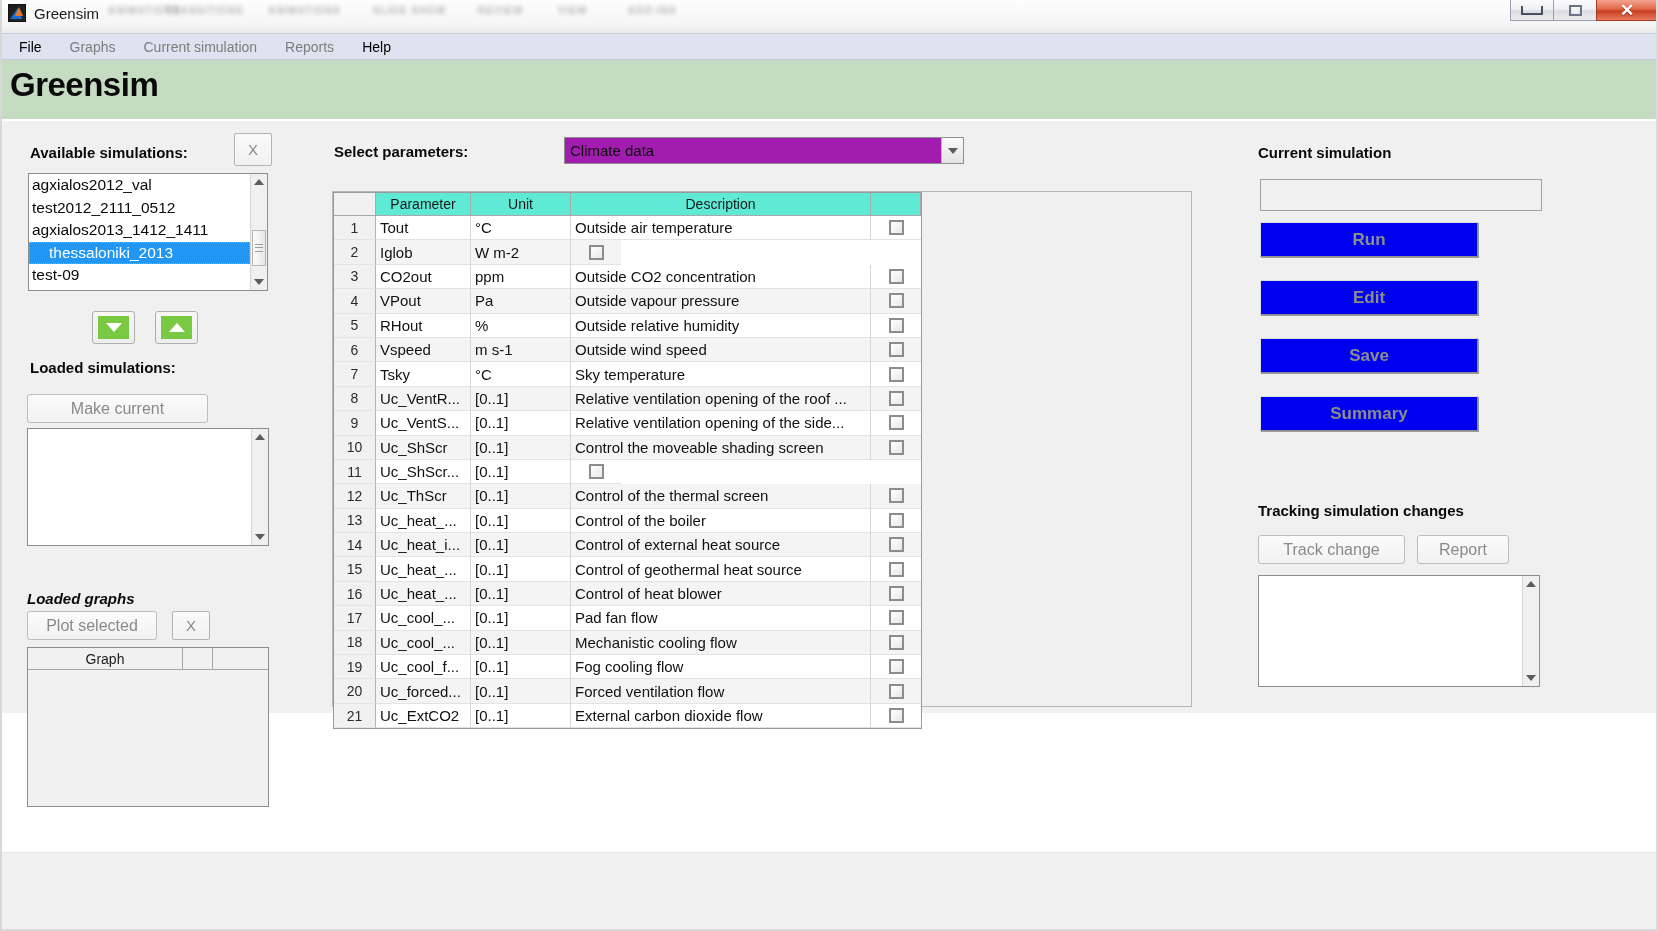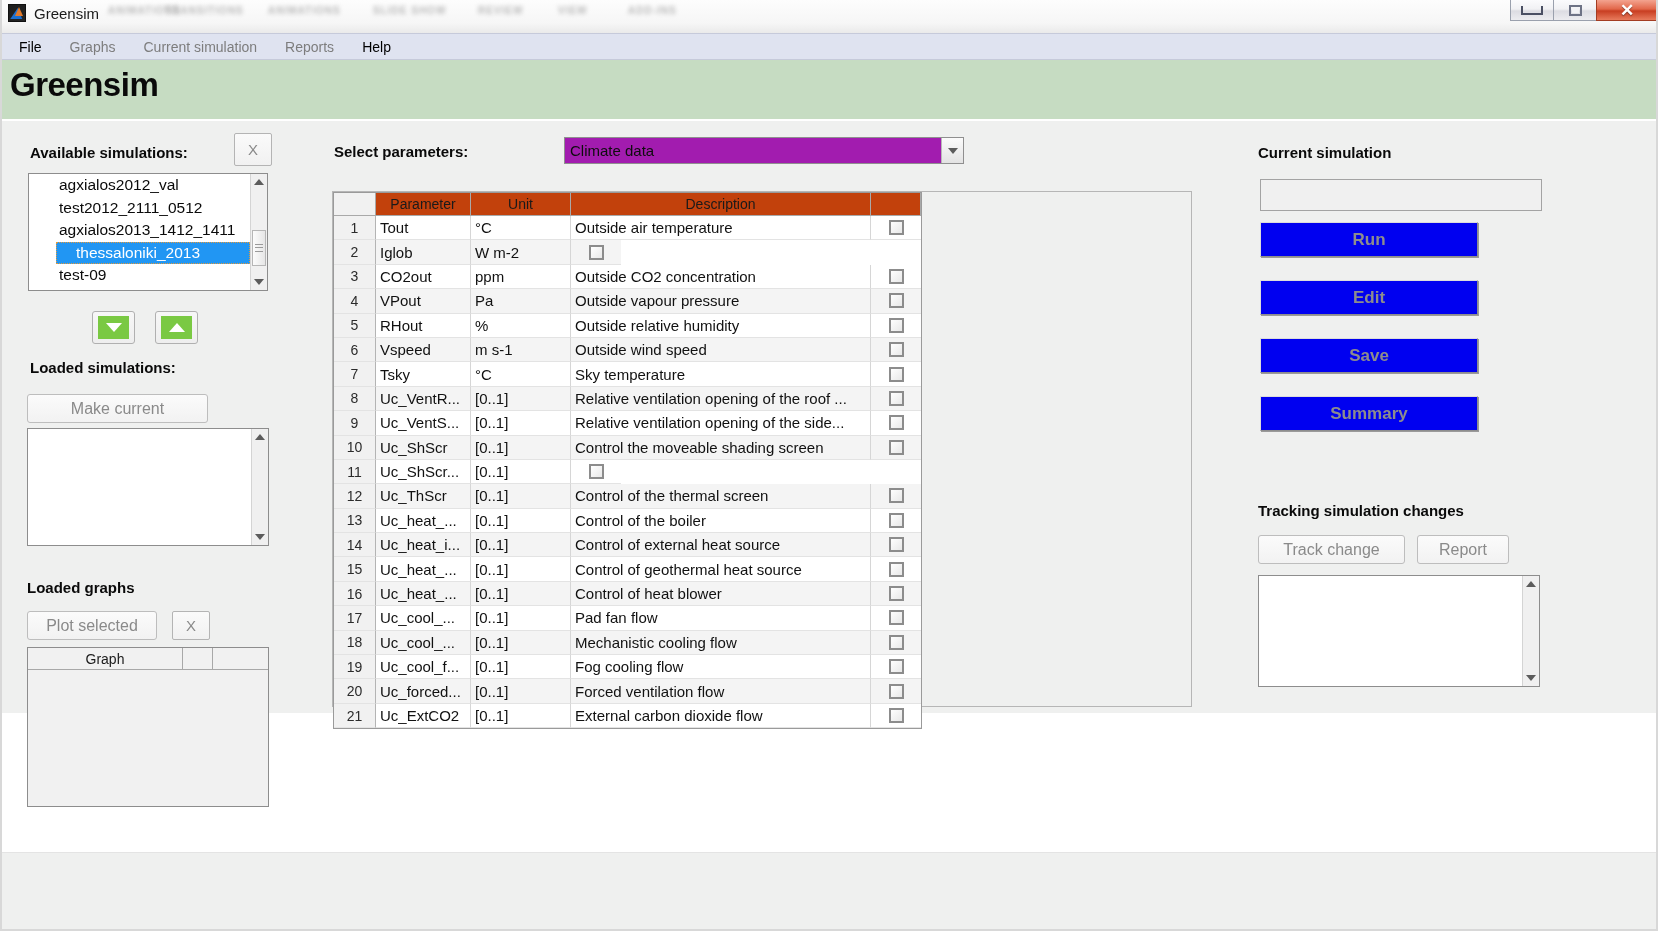--- a/index.html
+++ b/index.html
@@ -198,21 +198,20 @@
   .list-inner { position: absolute; left: 0; top: 0; right: 17px; bottom: 0; }
   .list-row {
     font-size: 15.5px;
     color: #0a0a0a;
     padding: 0 3px;
     height: 22.5px;
     line-height: 22.5px;
     white-space: nowrap;
     overflow: hidden;
     font-family: "Liberation Sans", sans-serif;
-    margin-left: 27px;
   }
   .list-row.selected {
     background: #2196f3;
     color: #ffffff;
     outline: 1px dotted #e39b3c;
     outline-offset: -1px;
     padding-left: 20px;
   }
 
   
@@ -279,21 +278,21 @@
     color: #8a8a8a;
     font-size: 16px;
     display: flex; align-items: center; justify-content: center;
     font-family: "Liberation Sans", sans-serif;
     cursor: default;
     white-space: nowrap;
   }
   #make-current-btn { left: 27px; top: 273px; width: 181px; height: 29px; }
   #loaded-sims-list { left: 27px; top: 307px; width: 242px; height: 118px; }
 
-  #loaded-graphs-label { position: absolute; left: 27px; top: 458px; }
+  #loaded-graphs-label { position: absolute; left: 27px; top: 469px; font-style: italic; }
   #plot-selected-btn { left: 27px; top: 490px; width: 130px; height: 29px; }
   #graphs-clear-btn { position: absolute; left: 172px; top: 490px; width: 38px; height: 29px; }
 
   #graph-table {
     position: absolute;
     left: 27px; top: 526px; width: 242px; height: 160px;
     box-sizing: border-box;
     border: 1px solid #8d8d8d;
     background: #f1f1f1;
   }
@@ -361,21 +360,21 @@
     border-right: 1px solid #d6d6d6;
     border-bottom: 1px solid #e3e3e3;
     font-size: 15px;
     color: #111111;
     display: flex; align-items: center;
     padding-left: 4px;
     overflow: hidden;
     white-space: nowrap;
   }
   .pt-row.head .pt-cell {
-    background: #c2410c;
+    background: #5eead4;
     border-right: 1px solid #a9a9a9;
     border-bottom: 1px solid #a9a9a9;
     justify-content: center;
     padding-left: 0;
     font-size: 14px;
     color: #1a1a1a;
   }
   .pt-row.alt .pt-cell { background: #f4f4f4; }
   .c-idx { width: 42px; justify-content: center; padding-left: 0; color: #2b2b2b; font-size: 14px; background: #f1f1f1 !important; border-right: 1px solid #b4b4b4;}
   .c-param { width: 95px; }

